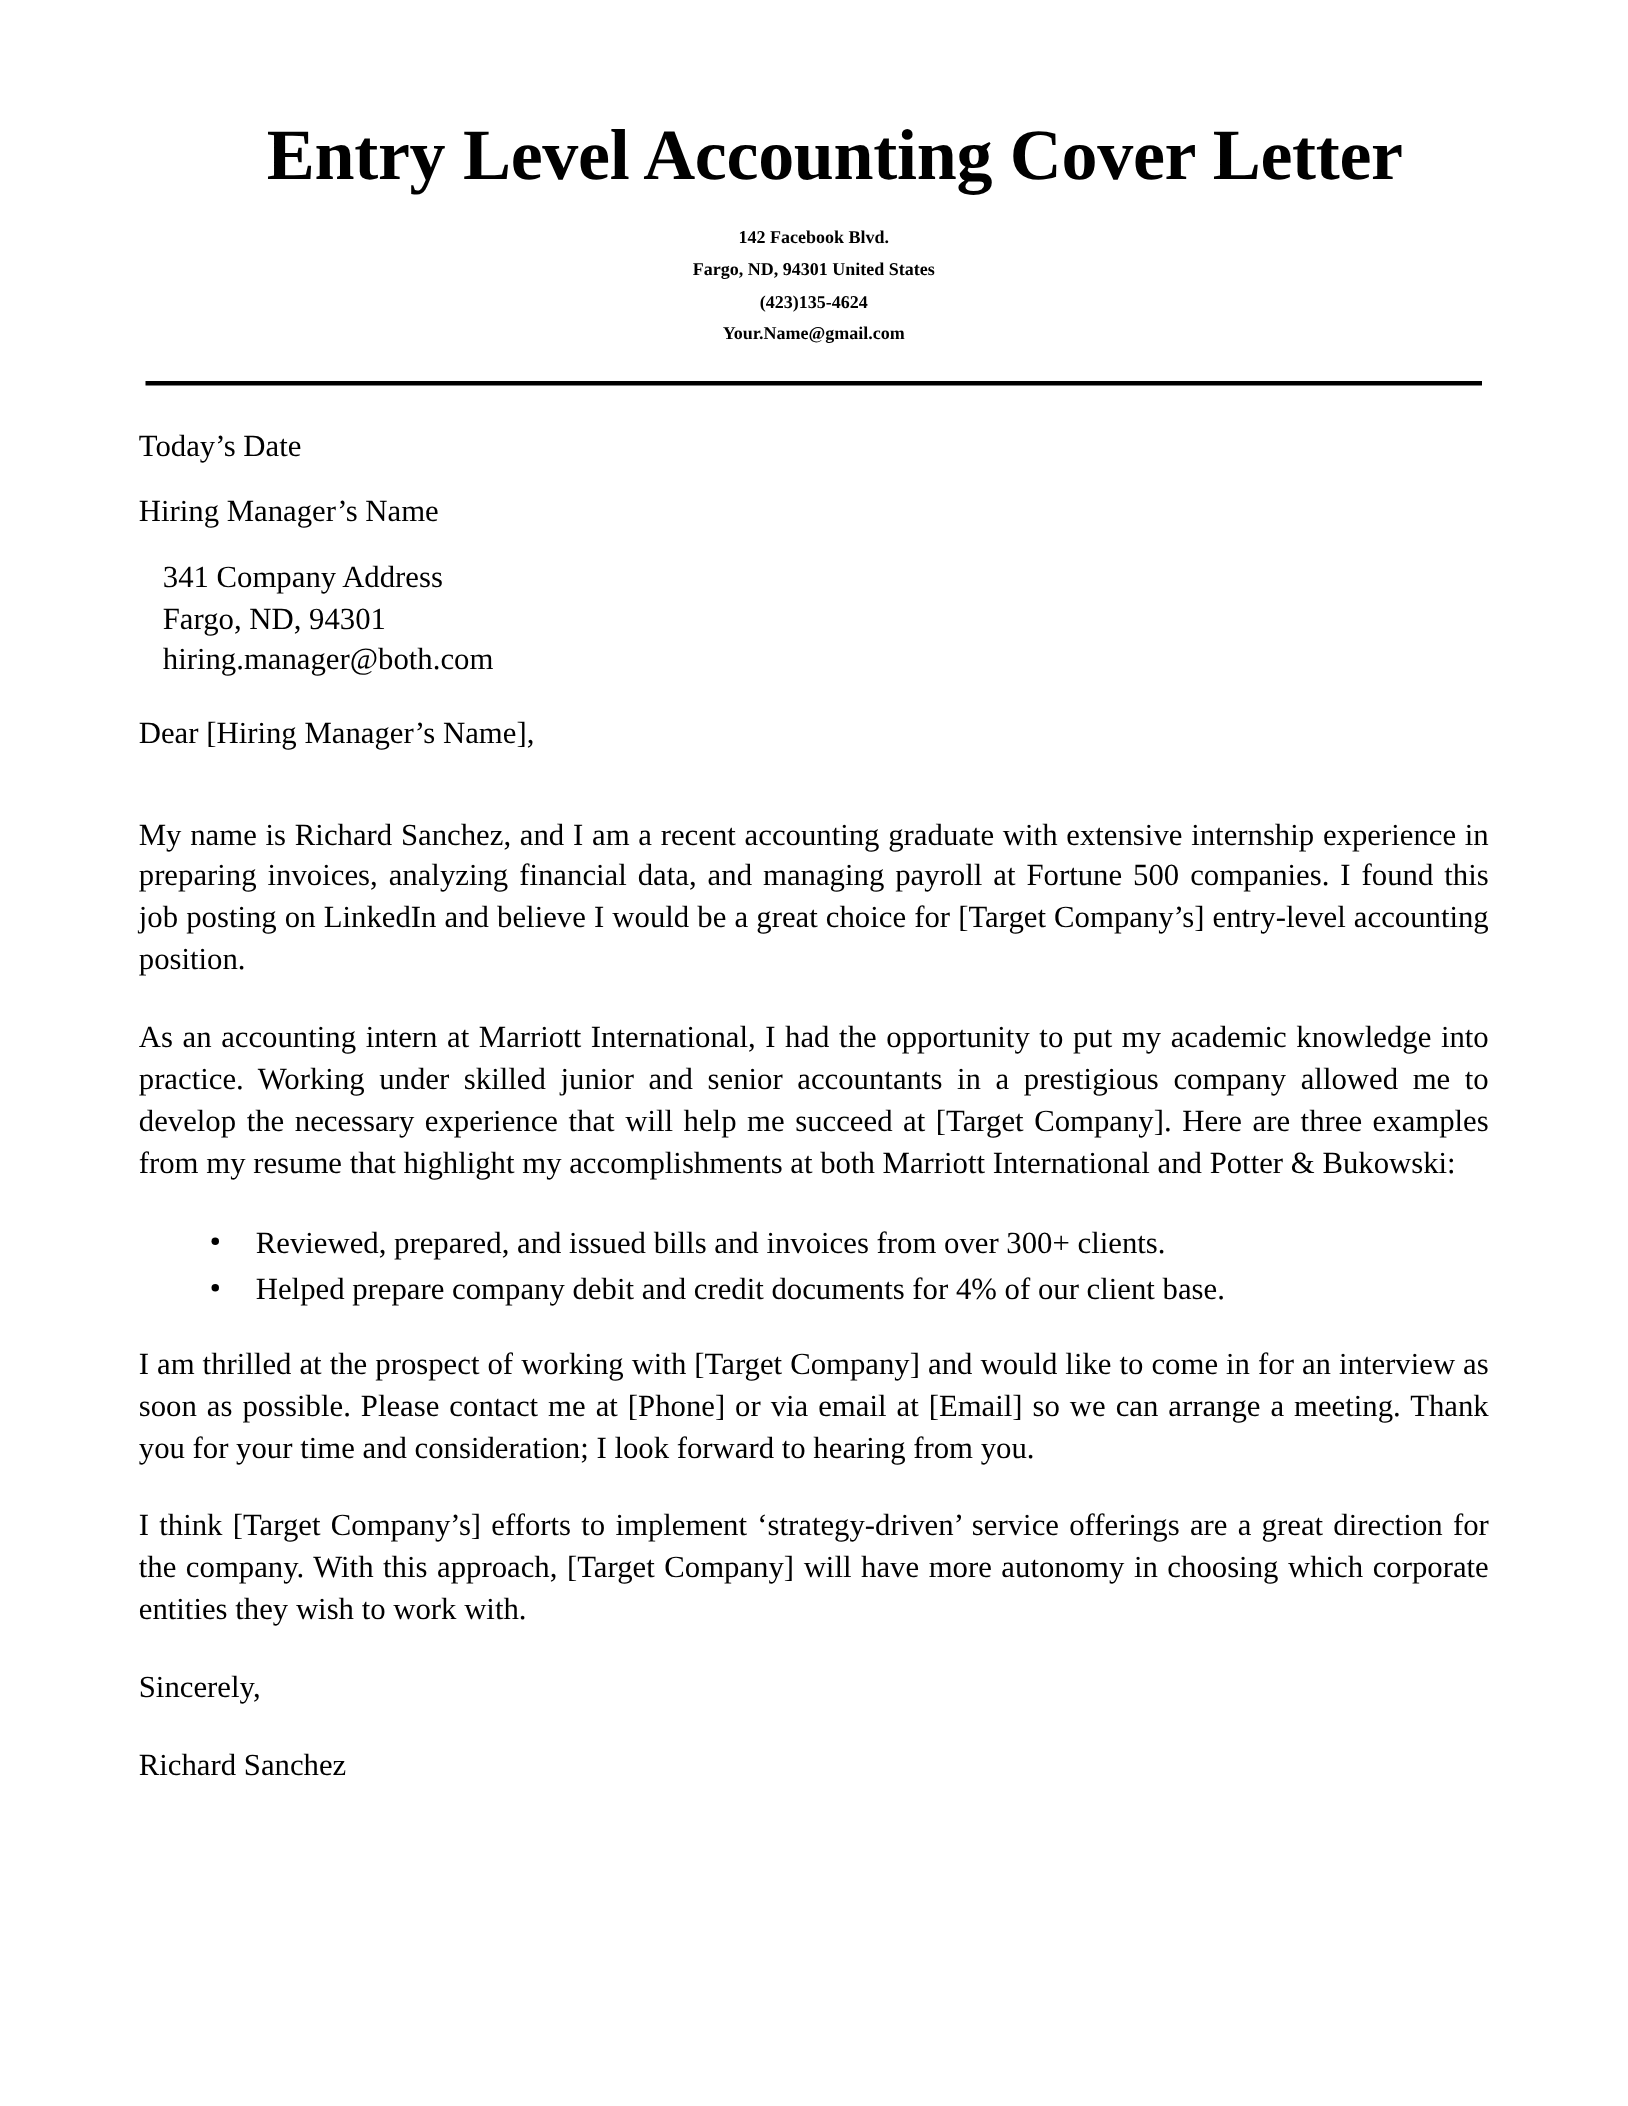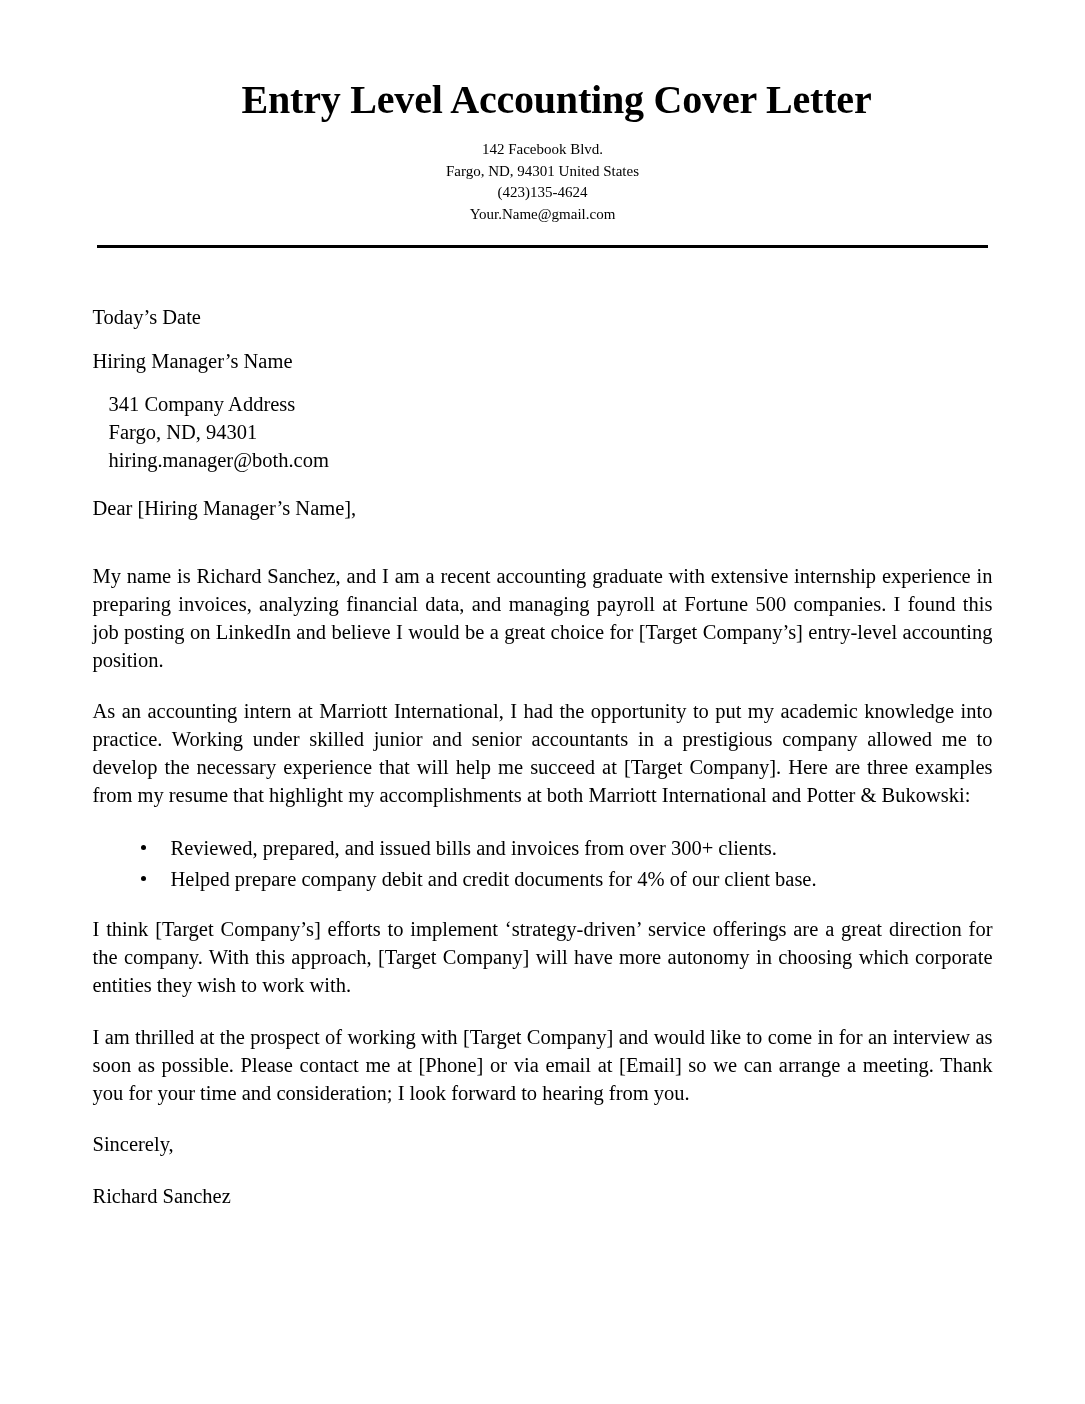--- a/index.html
+++ b/index.html
@@ -22,47 +22,48 @@
     background: #ffffff;
     box-sizing: border-box;
   }
 
   
   .letterhead {
     padding-top: 78px;
     text-align: center;
   }
   .doc-title {
-    font-size: 40px;
+    font-size: 48px;
     font-weight: bold;
     letter-spacing: -0.2px;
     line-height: 1.08;
     margin: 0 0 18px 0;
     font-family: "Liberation Serif", "DejaVu Serif", serif;
     padding-left: 28px;
   }
   .contact-block {
-    font-size: 15px;
+    font-size: 12px;
     line-height: 21.5px;
     text-align: center;
+    font-weight: bold;
   }
   .contact-line { display: block; }
 
   .header-rule {
     width: 891px;
     height: 3px;
     background: #000000;
     margin: 20px auto 0 auto;
   }
 
   
   .letter-body {
     margin: 0 auto;
     width: 900px;
-    padding-top: 56px;
+    padding-top: 28px;
     font-size: 20.5px;
     line-height: 1.34;
   }
 
   .meta-line {
     margin: 0 0 17px 0;
     line-height: 1.3;
   }
 
   .address-block {
@@ -151,22 +152,22 @@
       <li>
         <span class="bullet-dot"></span>
         <span>Reviewed, prepared, and issued bills and invoices from over 300+ clients.</span>
       </li>
       <li>
         <span class="bullet-dot"></span>
         <span>Helped prepare company debit and credit documents for 4% of our client base.</span>
       </li>
     </ul>
 
+    <p class="para">I am thrilled at the prospect of working with [Target Company] and would like to come in for an interview as soon as possible. Please contact me at [Phone] or via email at [Email] so we can arrange a meeting. Thank you for your time and consideration; I look forward to hearing from you.</p>
+
     <p class="para">I think [Target Company’s] efforts to implement ‘strategy-driven’ service offerings are a great direction for the company. With this approach, [Target Company] will have more autonomy in choosing which corporate entities they wish to work with.</p>
-
-    <p class="para">I am thrilled at the prospect of working with [Target Company] and would like to come in for an interview as soon as possible. Please contact me at [Phone] or via email at [Email] so we can arrange a meeting. Thank you for your time and consideration; I look forward to hearing from you.</p>
 
     <div class="closing">Sincerely,</div>
 
     <div class="signature-name">Richard Sanchez</div>
 
   </main>
 </div>
 
 </body></html>

